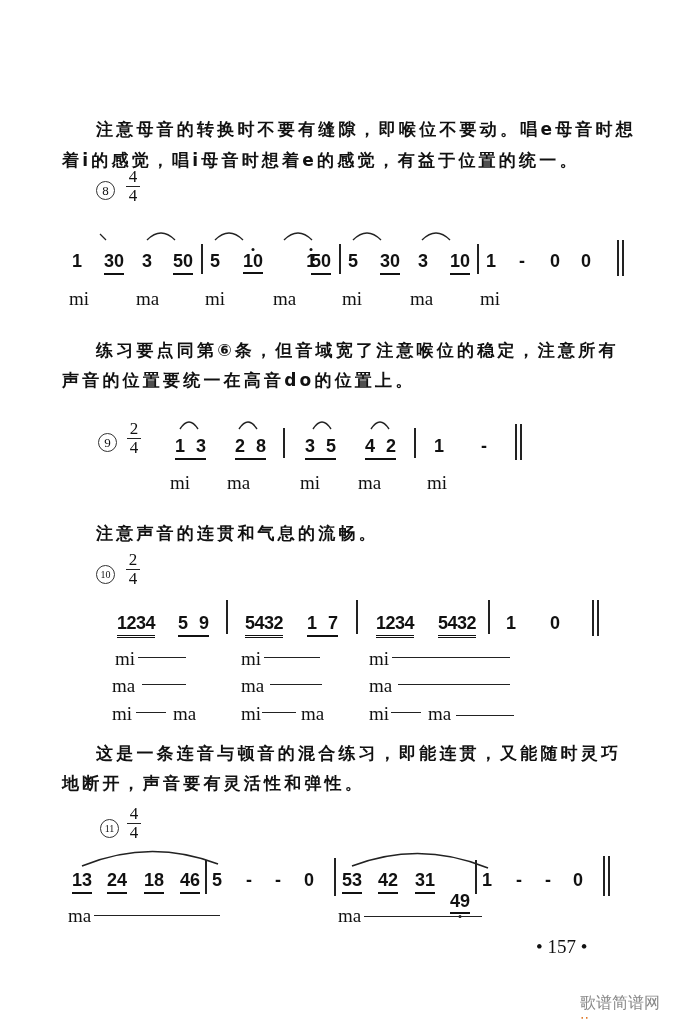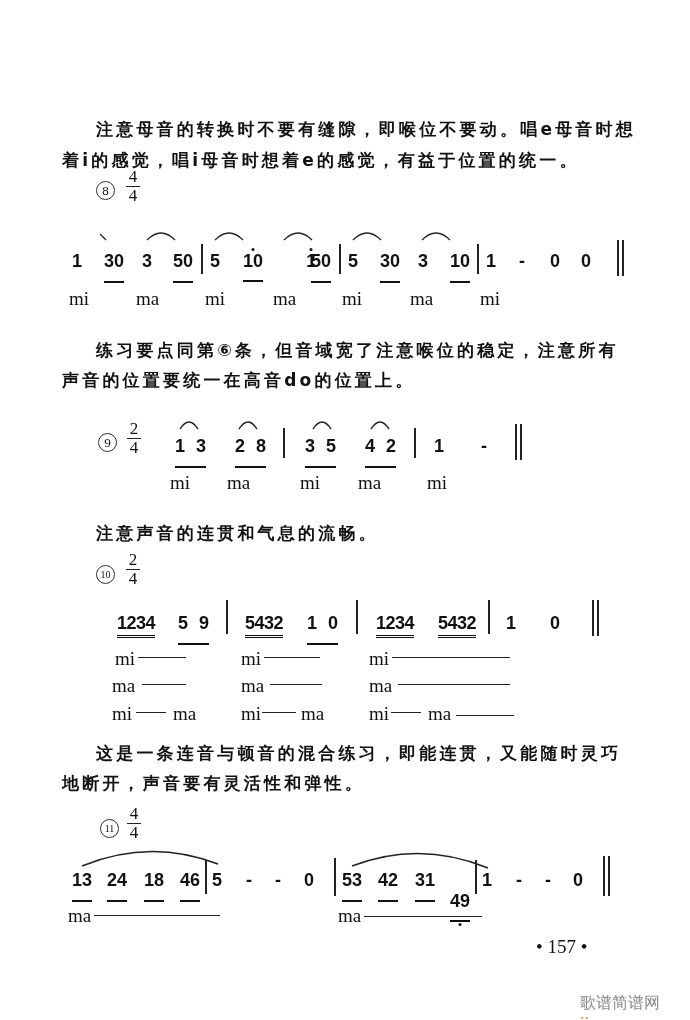--- a/index.html
+++ b/index.html
@@ -12,21 +12,21 @@
     font-family: "DejaVu Sans", sans-serif; font-size: 17px; font-weight: bold; letter-spacing: 3.2px;
     white-space: nowrap; color: #111;
   }
   .num {
     font-family: "Liberation Sans", sans-serif; font-weight: bold; font-size: 18px; color: #111;
     white-space: nowrap;
   }
   .lyric {
     font-family: "Liberation Serif", serif; font-size: 19px; color: #111; white-space: nowrap;
   }
-  .ul { border-bottom: 2px solid #111; padding-bottom: 9px; }
+  .ul { border-bottom: 2px solid #111; padding-bottom: 1px; }
   .ul2 { border-bottom: 3px double #111; padding-bottom: 1px; }
   .bar { position: absolute; width: 2px; background: #222; }
   .dbar { position: absolute; width: 7px; border-left: 2px solid #222; border-right: 2px solid #222; box-sizing: border-box; }
   .circ {
     display: inline-block; width: 17px; height: 17px; border: 1.2px solid #333; border-radius: 50%;
     font-family: "Liberation Serif", serif; font-size: 13px; text-align: center; line-height: 17px;
   }
   .frac { font-family: "Liberation Serif", serif; font-size: 17px; text-align: center; width: 14px; line-height: 18px; }
   .frac .top { border-bottom: 1.3px solid #222; }
   .line { position: absolute; height: 1.3px; background: #222; }
@@ -153,21 +153,21 @@
   </div>
   <div class="abs frac" style="left:126px; top:551px;">
     <div class="top">2</div>
     <div>4</div>
   </div>
 
   <span class="abs num ul2" style="left:117px; top:613px; letter-spacing:-0.5px;">1234</span>
   <span class="abs num ul" style="left:178px; top:613px; word-spacing:6px;">5 9</span>
   <div class="bar" style="left:226px; top:600px; height:34px;"></div>
   <span class="abs num ul2" style="left:245px; top:613px; letter-spacing:-0.5px;">5432</span>
-  <span class="abs num ul" style="left:307px; top:613px; word-spacing:6px;">1 0</span>
+  <span class="abs num ul" style="left:307px; top:613px; word-spacing:6px;">1 7</span>
   <div class="bar" style="left:356px; top:600px; height:34px;"></div>
   <span class="abs num ul2" style="left:376px; top:613px; letter-spacing:-0.5px;">1234</span>
   <span class="abs num ul2" style="left:438px; top:613px; letter-spacing:-0.5px;">5432</span>
   <div class="bar" style="left:488px; top:600px; height:34px;"></div>
   <span class="abs num" style="left:506px; top:613px;">1</span>
   <span class="abs num" style="left:550px; top:613px;">0</span>
   <div class="dbar" style="left:592px; top:600px; height:36px;"></div>
 
   <span class="abs lyric" style="left:115px; top:648px;">mi</span>
   <div class="line" style="left:138px; top:657px; width:48px;"></div>

